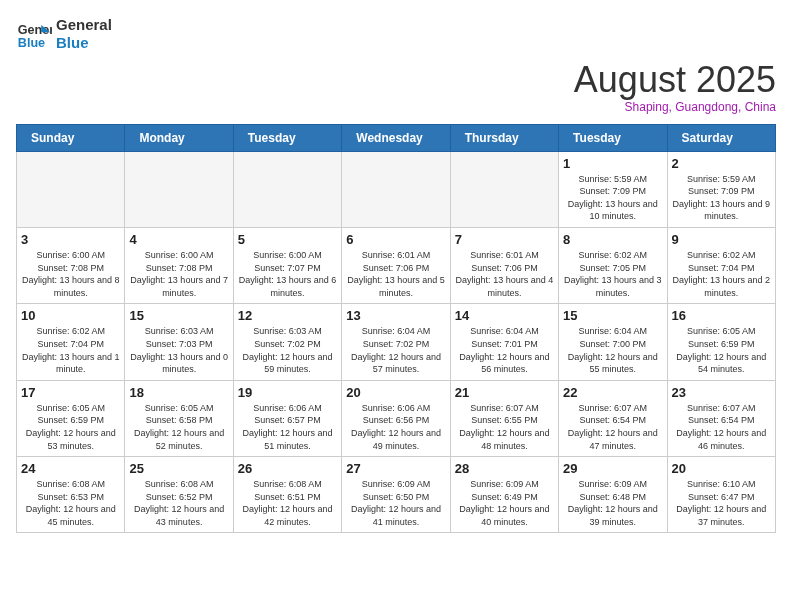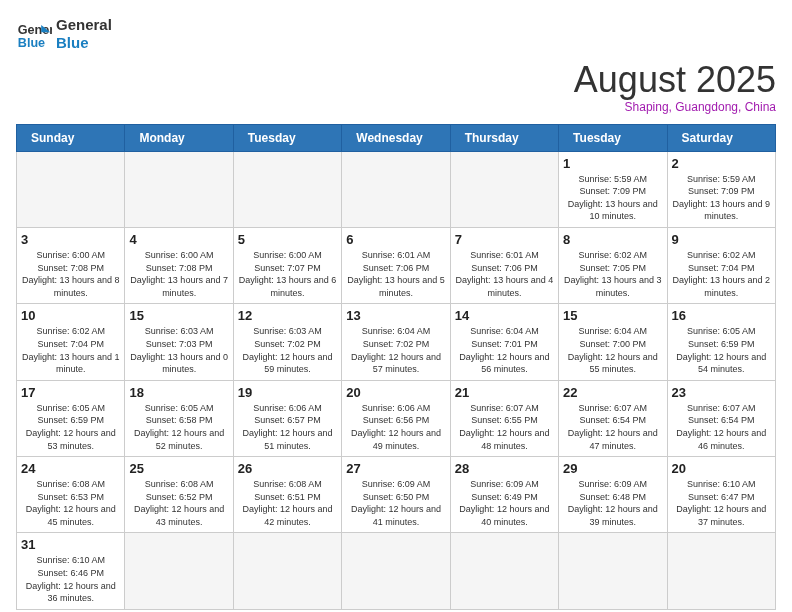--- a/index.html
+++ b/index.html
@@ -306,28 +306,14 @@
 Sunset: 6:48 PM
 Daylight: 12 hours and 39 minutes.</div>
         </td>
         <td>
           <span class="day-num">20</span>
           <div class="day-info" style="white-space: pre-line;">Sunrise: 6:10 AM
 Sunset: 6:47 PM
 Daylight: 12 hours and 37 minutes.</div>
         </td>
       </tr>
-      <tr class="last-row">
-        <td>
-          <span class="day-num">31</span>
-          <div class="day-info" style="white-space: pre-line;">Sunrise: 6:10 AM
-Sunset: 6:46 PM
-Daylight: 12 hours and 36 minutes.</div>
-        </td>
-        <td class="empty"></td>
-        <td class="empty"></td>
-        <td class="empty"></td>
-        <td class="empty"></td>
-        <td class="empty"></td>
-        <td class="empty"></td>
-      </tr>
     </tbody>
 </table>
 
 </body></html>

